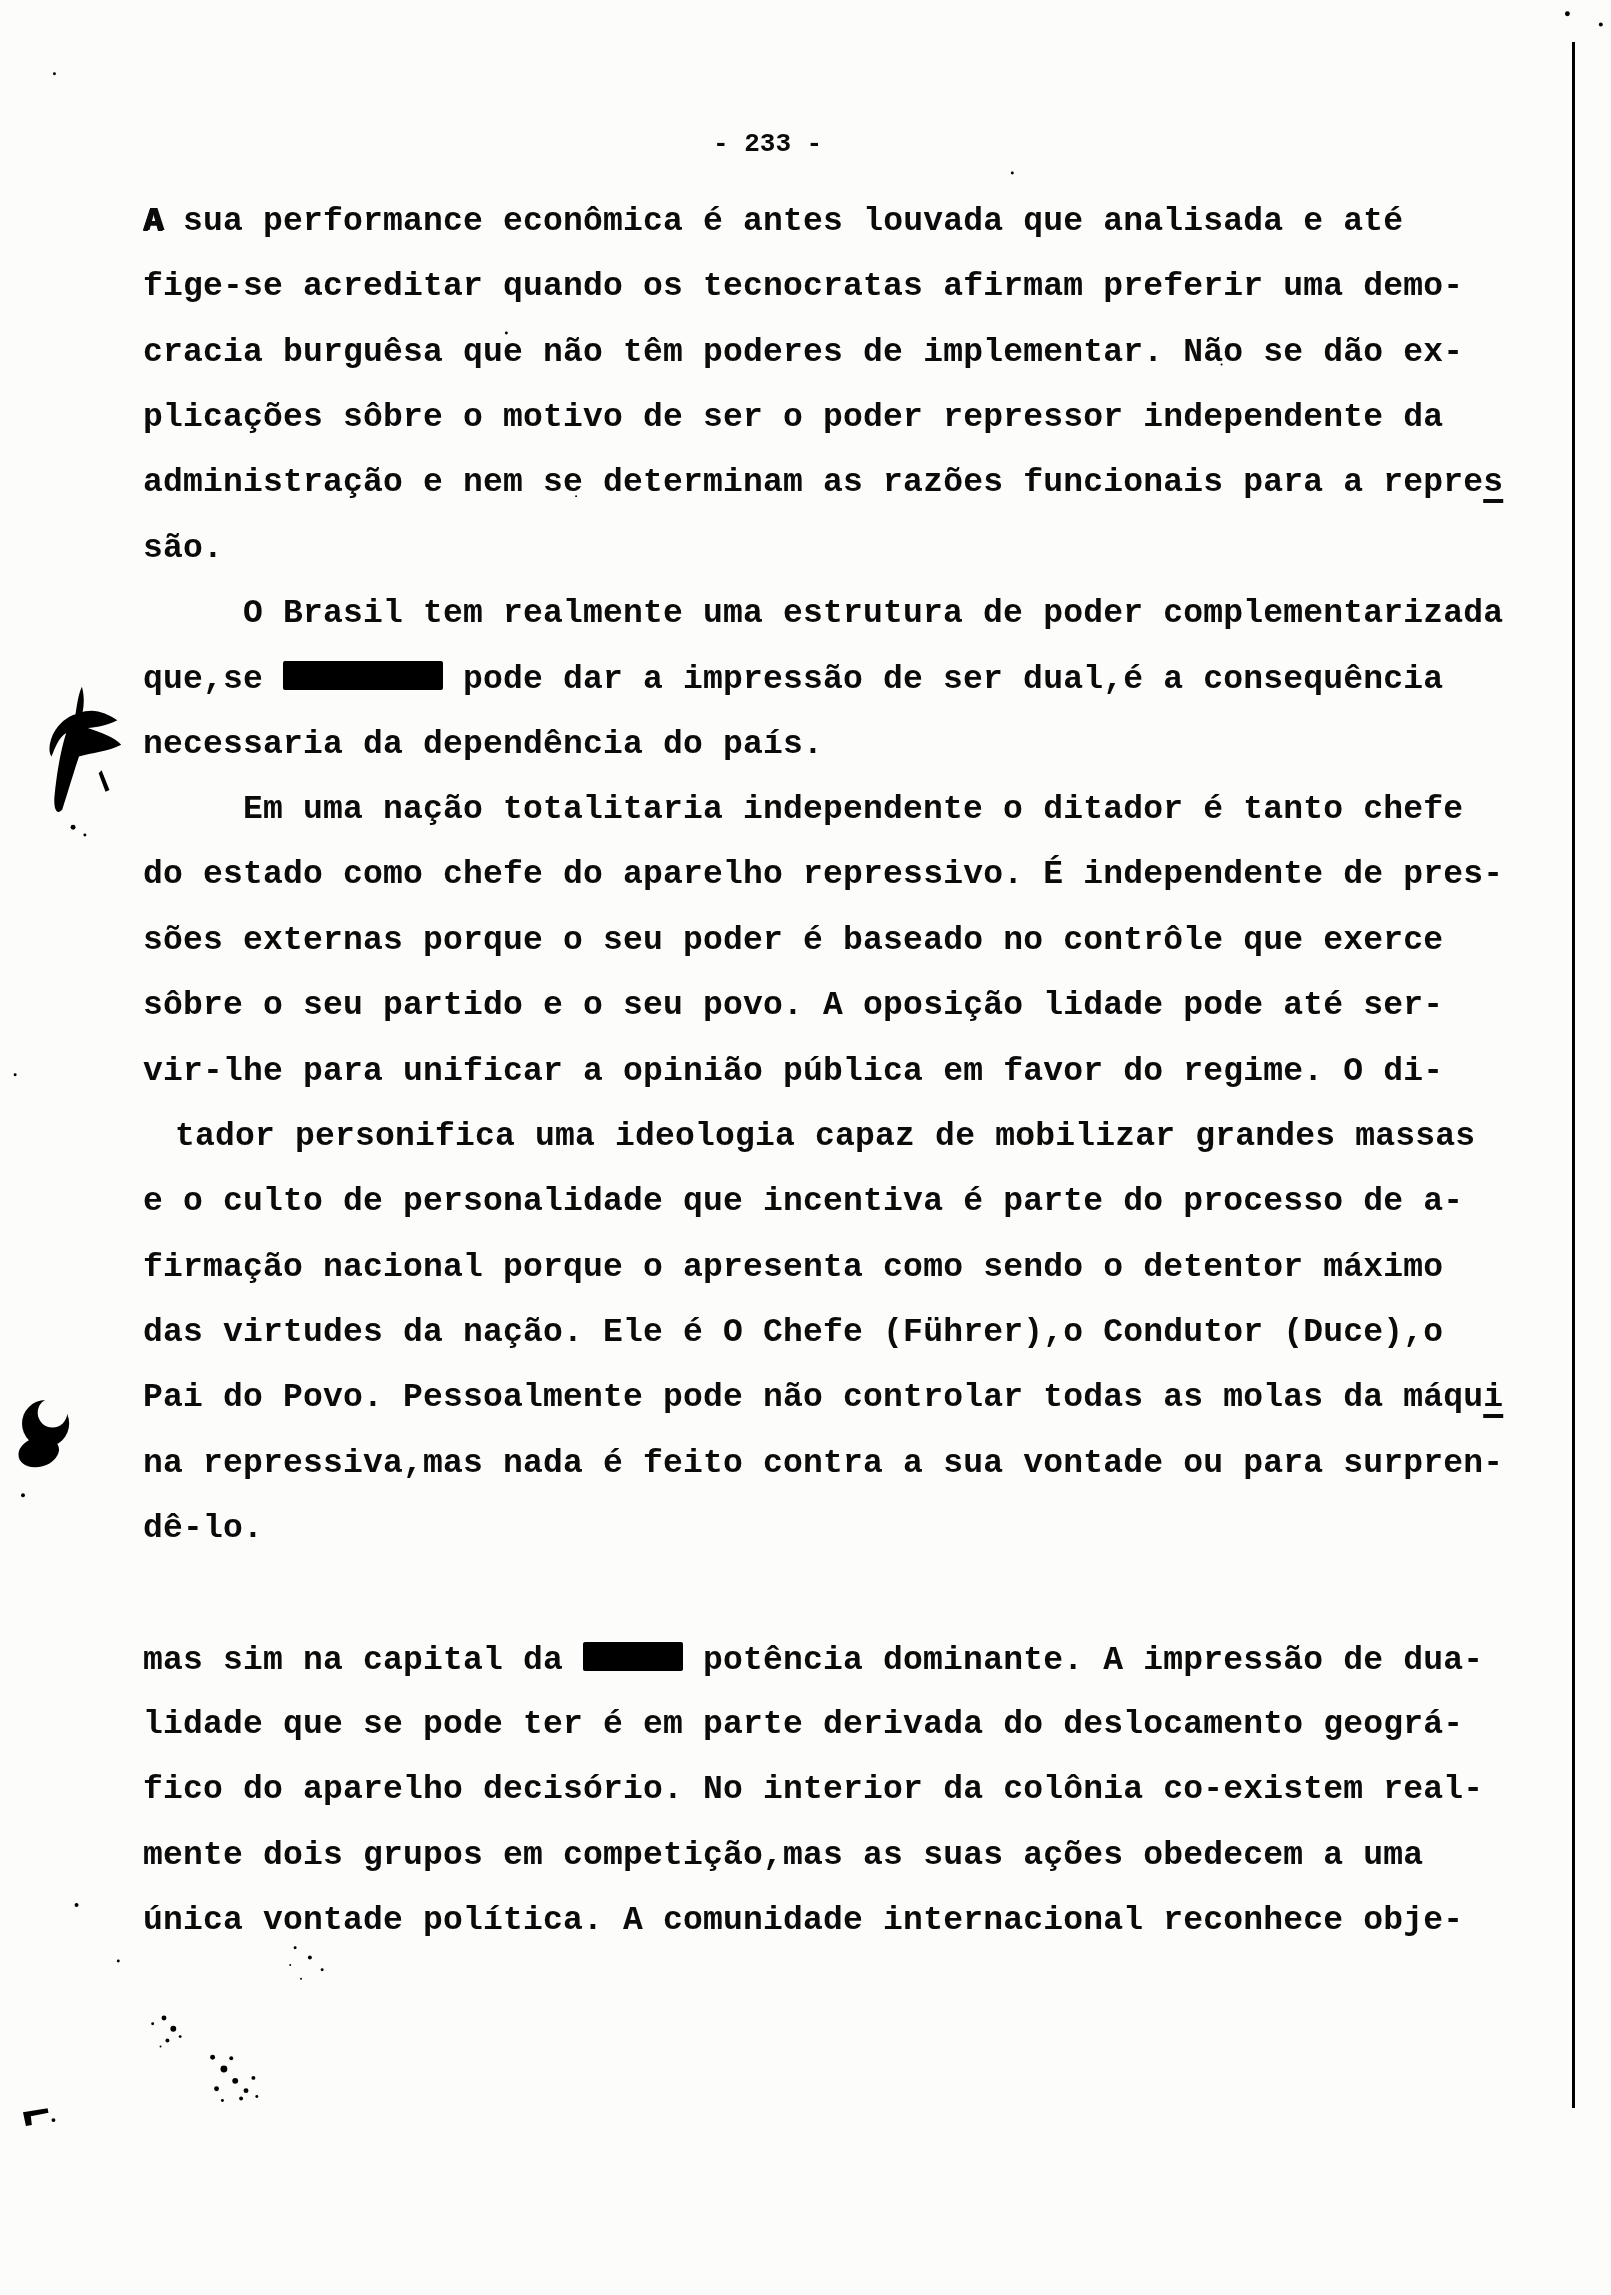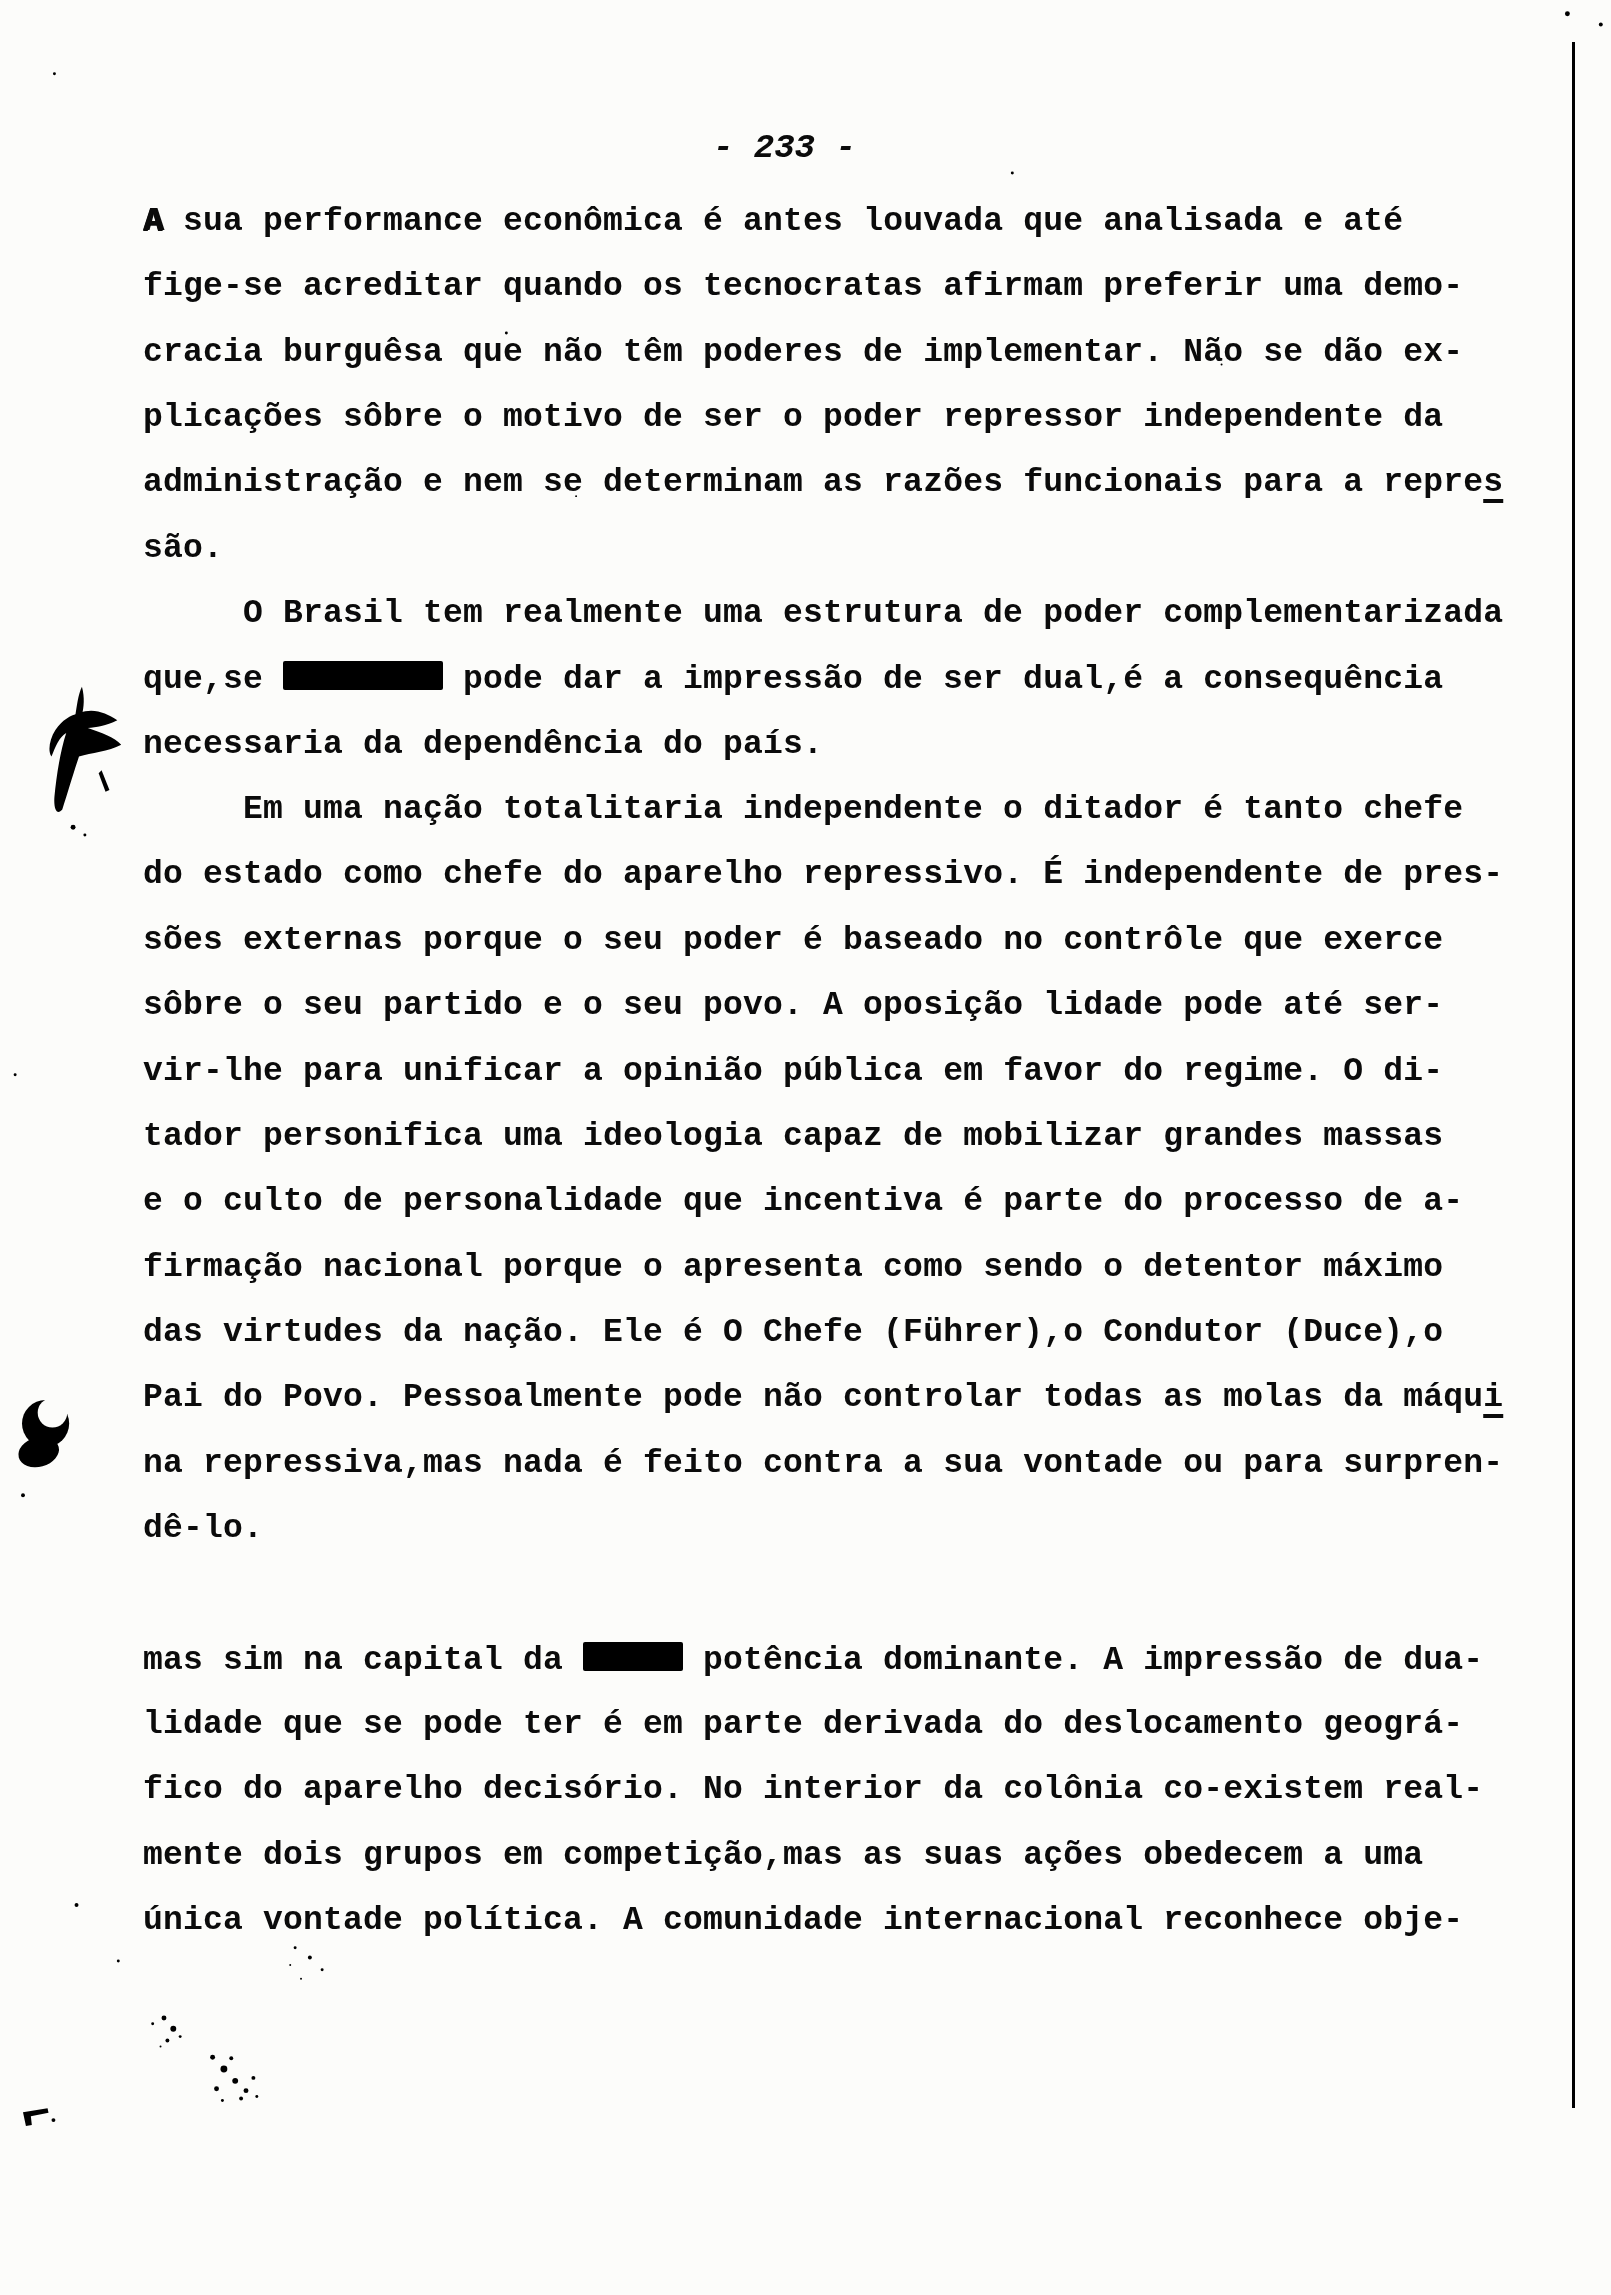--- a/index.html
+++ b/index.html
@@ -8,23 +8,22 @@
     width:1612px;height:2295px;
     background:#fcfcfa;
     overflow:hidden;
     font-family:"Liberation Mono","DejaVu Sans Mono",monospace;
     font-weight:700;
     color:#0b0b0b;
   }
   .pageno{
     position:absolute;
     top:129px;left:713px;
-    font-size:34px;
+    font-size:26px;
     white-space:pre;
-    font-style:italic;
   }
   .text-block{
     position:absolute;
     left:127px;top:204px;
     width:1415px;height:1769px;
   }
   .line{
     position:absolute;
     left:16px;
     font-size:33px;
@@ -74,21 +73,21 @@
       <div class="line" style="top: 261px;"><span>administração e nem se determinam as razões funcionais para a repre</span><span class="u">s</span></div>
       <div class="line" style="top: 327px;"><span>são.</span></div>
       <div class="line" style="top: 457px;"><span>que,se </span><span class="redact" style="width: 160px;"></span><span> pode dar a impressão de ser dual,é a consequência</span></div>
       <div class="line indent" style="top: 392px;"><span>O Brasil tem realmente uma estrutura de poder complementarizada</span></div>
       <div class="line" style="top: 523px;"><span>necessaria da dependência do país.</span></div>
       <div class="line indent" style="top: 588px;"><span>Em uma nação totalitaria independente o ditador é tanto chefe</span></div>
       <div class="line" style="top: 653px;"><span>do estado como chefe do aparelho repressivo. É independente de pres-</span></div>
       <div class="line" style="top: 719px;"><span>sões externas porque o seu poder é baseado no contrôle que exerce</span></div>
       <div class="line" style="top: 784px;"><span>sôbre o seu partido e o seu povo. A oposição lidade pode até ser-</span></div>
       <div class="line" style="top: 850px;"><span>vir-lhe para unificar a opinião pública em favor do regime. O di-</span></div>
-      <div class="line" style="top: 915px;"><span>tador personifica uma ideologia capaz de mobilizar grandes massas</span></div>
+      <div class="line" style="top: 915px; margin-left: 32px;"><span>tador personifica uma ideologia capaz de mobilizar grandes massas</span></div>
       <div class="line" style="top: 980px;"><span>e o culto de personalidade que incentiva é parte do processo de a-</span></div>
       <div class="line" style="top: 1046px;"><span>firmação nacional porque o apresenta como sendo o detentor máximo</span></div>
       <div class="line" style="top: 1111px;"><span>das virtudes da nação. Ele é O Chefe (Führer),o Condutor (Duce),o</span></div>
       <div class="line" style="top: 1176px;"><span>Pai do Povo. Pessoalmente pode não controlar todas as molas da máqu</span><span class="u">i</span></div>
       <div class="line" style="top: 1242px;"><span>na repressiva,mas nada é feito contra a sua vontade ou para surpren-</span></div>
       <div class="line" style="top: 1307px;"><span>dê-lo.</span></div>
       <div class="line" style="top: 1438px;"><span>mas sim na capital da </span><span class="redact" style="width: 100px;"></span><span> potência dominante. A impressão de dua-</span></div>
       <div class="line" style="top: 1503px;"><span>lidade que se pode ter é em parte derivada do deslocamento geográ-</span></div>
       <div class="line" style="top: 1568px;"><span>fico do aparelho decisório. No interior da colônia co-existem real-</span></div>
       <div class="line" style="top: 1634px;"><span>mente dois grupos em competição,mas as suas ações obedecem a uma</span></div>

